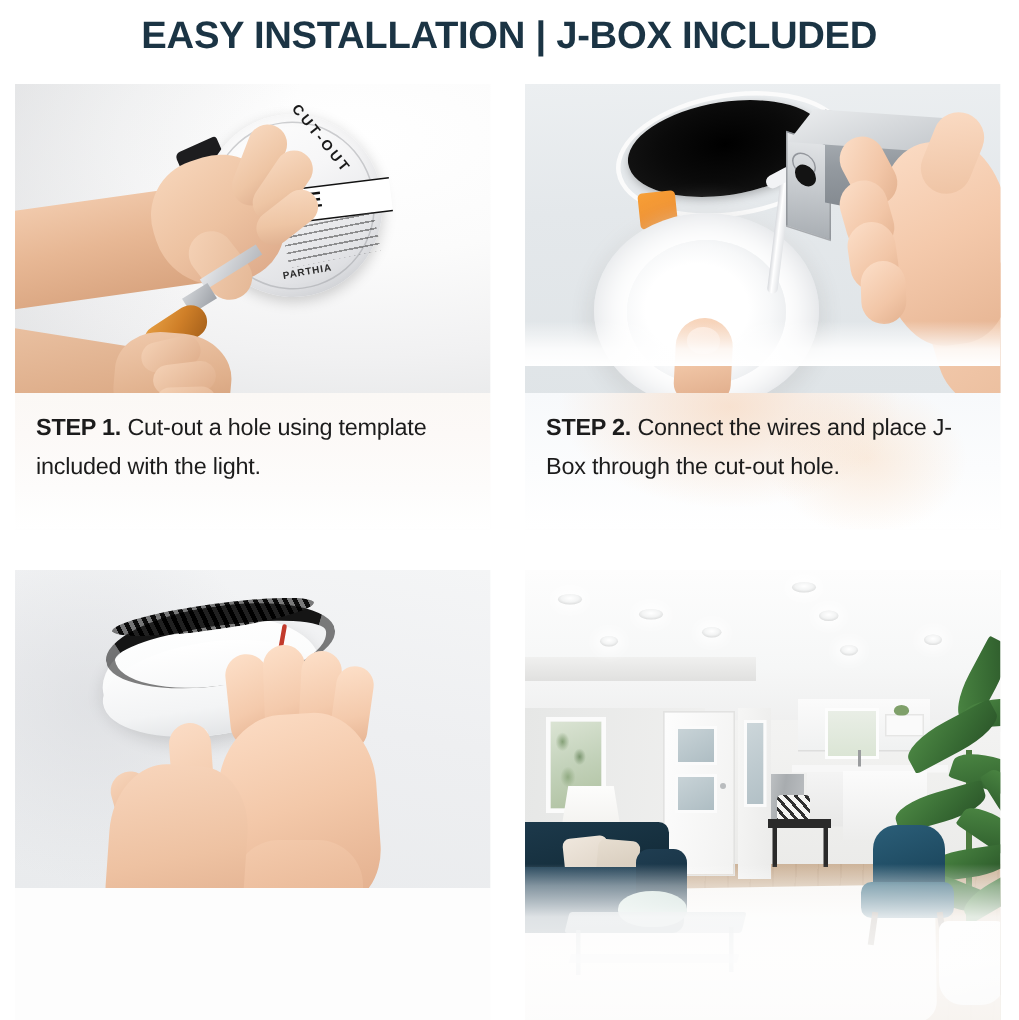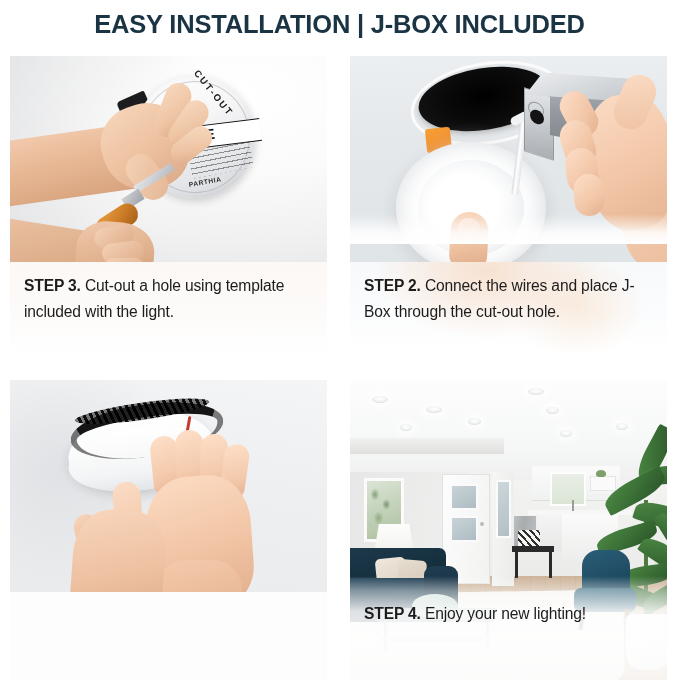--- a/index.html
+++ b/index.html
@@ -858,21 +858,21 @@
 
       <div class="p1-arm2"></div>
       <div class="p1-fist"></div>
       <div class="p1-fist-k p1-k1"></div>
       <div class="p1-fist-k p1-k2"></div>
       <div class="p1-fist-k p1-k3"></div>
     </div>
 
     <div class="caption">
       <div class="cap-wash" style="background:linear-gradient(180deg,#fbf8f5 0%,#fcf9f7 30%,#fdfcfb 70%,#ffffff 100%);"></div>
-      <div class="cap-text"><span class="step-label">STEP 3.</span><span> Cut-out a hole using template included with the light.</span></div>
+      <div class="cap-text"><span class="step-label">STEP 1.</span><span> Cut-out a hole using template included with the light.</span></div>
     </div>
   </div>
 
   <div class="panel p2">
     <div class="photo">
       <div class="p2-ceil"></div>
       <div class="p2-hole"></div>
       <div class="p2-hole-rim"></div>
 
       <div class="p2-orange-clip"></div>
@@ -1019,18 +1019,15 @@
         <div class="p4-table-shelf"></div>
         <div class="p4-bowl"></div>
         <div class="p4-table-top"></div>
 
         <div class="p4-pot"></div>
 
         <div class="p4-wash"></div>
       </div>
     </div>
 
-    <div class="caption">
-      <div class="cap-text"><span class="step-label">STEP 4.</span><span> Enjoy your new lighting!</span></div>
-    </div>
   </div>
 
 </div>
 
 </body></html>

